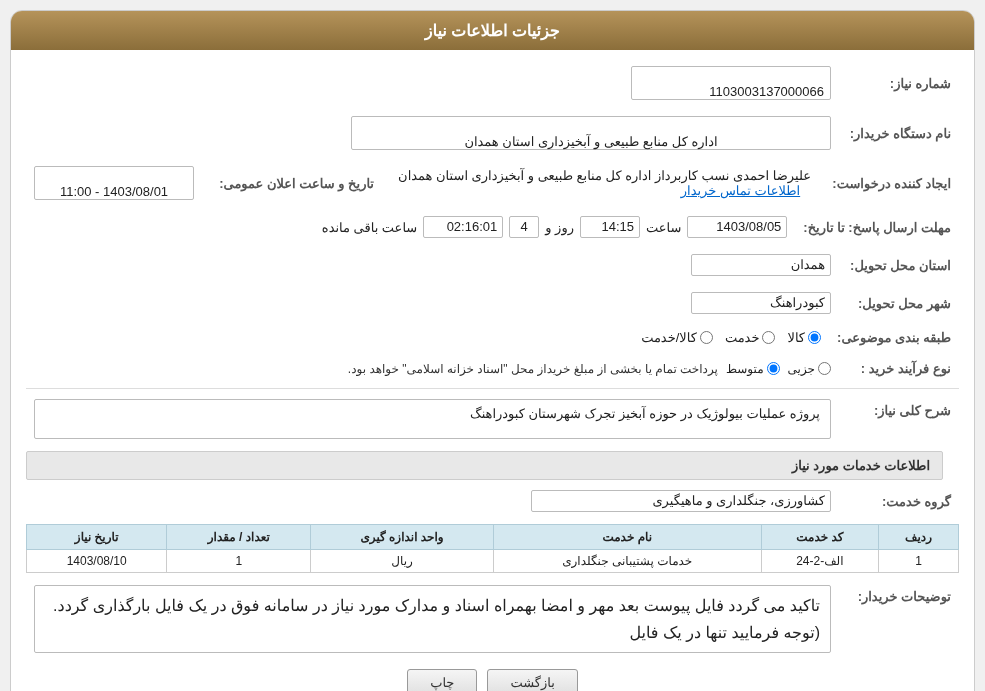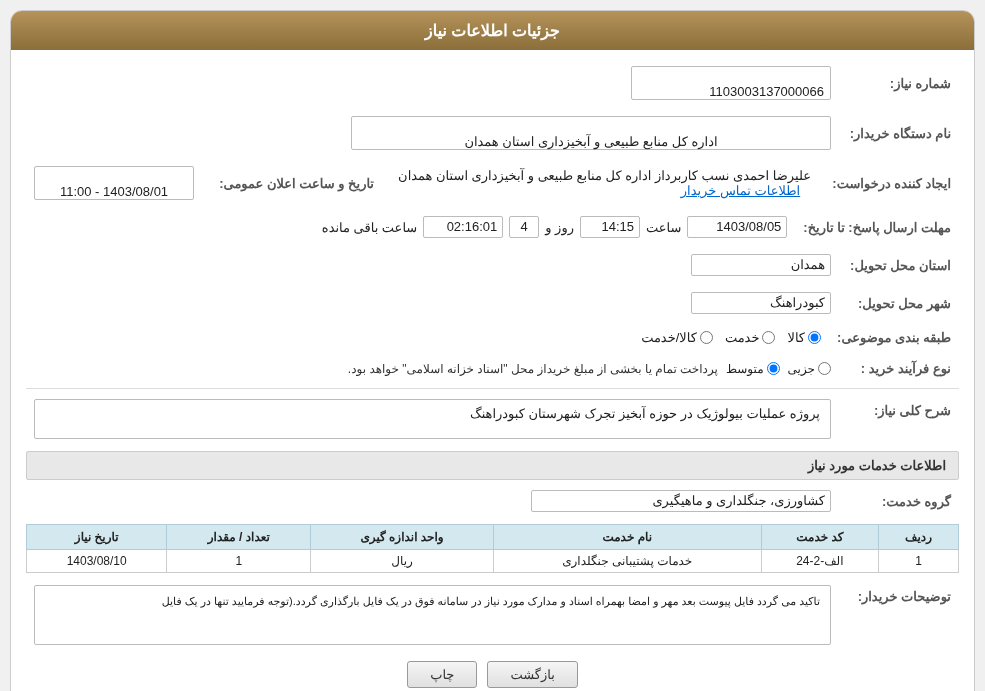--- a/index.html
+++ b/index.html
@@ -75,21 +75,21 @@
       display: flex;
       align-items: center;
       gap: 6px;
     }
     .section-header {
       background: #e8e8e8;
       border: 1px solid #ccc;
       padding: 6px 12px;
       font-weight: bold;
       color: #333;
-      margin: 8px 0 6px 0;
+      margin: 8px 16px 6px 0;
       border-radius: 2px;
     }
     .radio-group {
       display: flex;
       align-items: center;
       gap: 12px;
     }
     .radio-item {
       display: flex;
       align-items: center;
@@ -146,21 +146,21 @@
       vertical-align: top;
     }
     .notes-box {
       border: 1px solid #bbb;
       padding: 6px 10px;
       background: #fff;
       border-radius: 2px;
       min-height: 60px;
       text-align: right;
       line-height: 1.7;
-      font-size: 11px;
+      font-size: 16px;
     }
     .buttons-row {
       display: flex;
       justify-content: center;
       gap: 10px;
       margin: 12px 0 6px 0;
     }
     .btn {
       padding: 5px 22px;
       border: 1px solid #999;

